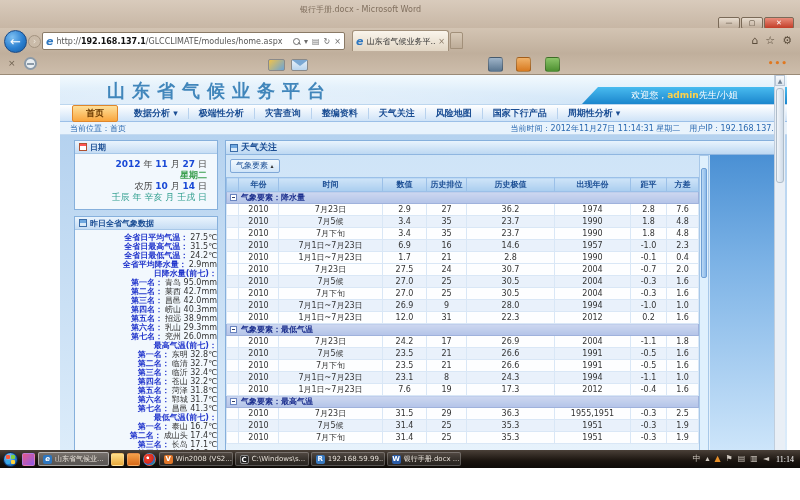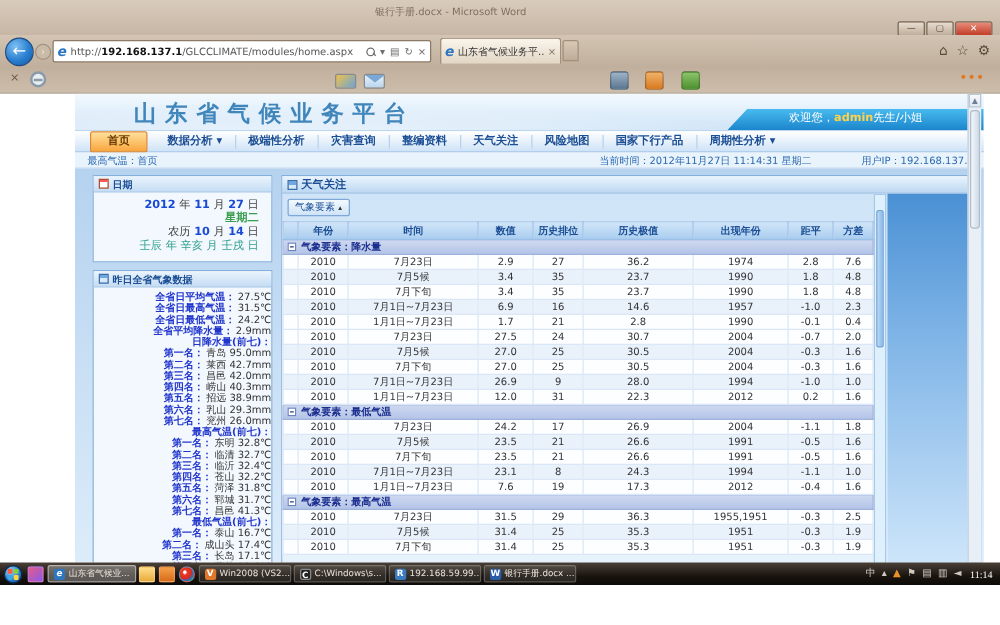--- a/index.html
+++ b/index.html
@@ -84,21 +84,21 @@
   .nav-item { font-size:9px; font-weight:bold; color:#1b4e94; padding:0 10px;
     border-left:1px solid #b8d2ee; line-height:11px; white-space:nowrap; }
   .nav-item:first-child, .nav-item.active + .nav-item { border-left:none; }
   .nav-item.active { background:linear-gradient(180deg,#fee09a,#f9a63e); border:1px solid #e0862a;
     border-radius:2px; color:#6b3a00; padding:2px 13px; margin-right:6px; }
 
   .crumbbar { position:absolute; left:0; top:47px; width:727px; height:13px; background:#e9f3fc;
     border-bottom:1px solid #c4daf0; font-size:8px; color:#2a69b0; display:flex; align-items:center; }
   .crumb { padding-left:10px; flex:1; }
   .statusright { padding-right:8px; white-space:nowrap; }
-  .statusright span { margin-left:40px; }
+  .statusright span { margin-left:9px; }
 
   .content { position:absolute; left:0; top:60px; width:727px; height:315px;
     background:linear-gradient(180deg,#b5d2ef,#dcecfa); }
 
   
   .panel { position:absolute; background:#f2f8fd; border:1px solid #86b0dc; }
   .panel-head { height:13px; background:linear-gradient(180deg,#eaf4fd,#c6ddf4);
     border-bottom:1px solid #a8c8e8; display:flex; align-items:center; padding-left:4px;
     font-size:8px; font-weight:bold; color:#1b4e94; }
   .p-ico { display:inline-block; width:8px; height:8px; margin-right:3px; border:1px solid #b05030;
@@ -249,21 +249,21 @@
         <span class="nav-item">极端性分析</span>
         <span class="nav-item">灾害查询</span>
         <span class="nav-item">整编资料</span>
         <span class="nav-item">天气关注</span>
         <span class="nav-item">风险地图</span>
         <span class="nav-item">国家下行产品</span>
         <span class="nav-item">周期性分析 ▾</span>
       </div>
 
     <div class="crumbbar">
-      <span class="crumb">最高气温：首页</span>
+      <span class="crumb">当前位置：首页</span>
       <span class="statusright"><span>当前时间：2012年11月27日 11:14:31 星期二</span><span>用户IP：192.168.137.1</span></span>
     </div>
 
     <div class="content">
 
       <div class="panel date-panel">
         <div class="panel-head">
           <span class="p-ico"></span>
           <span>日期</span>
         </div>

